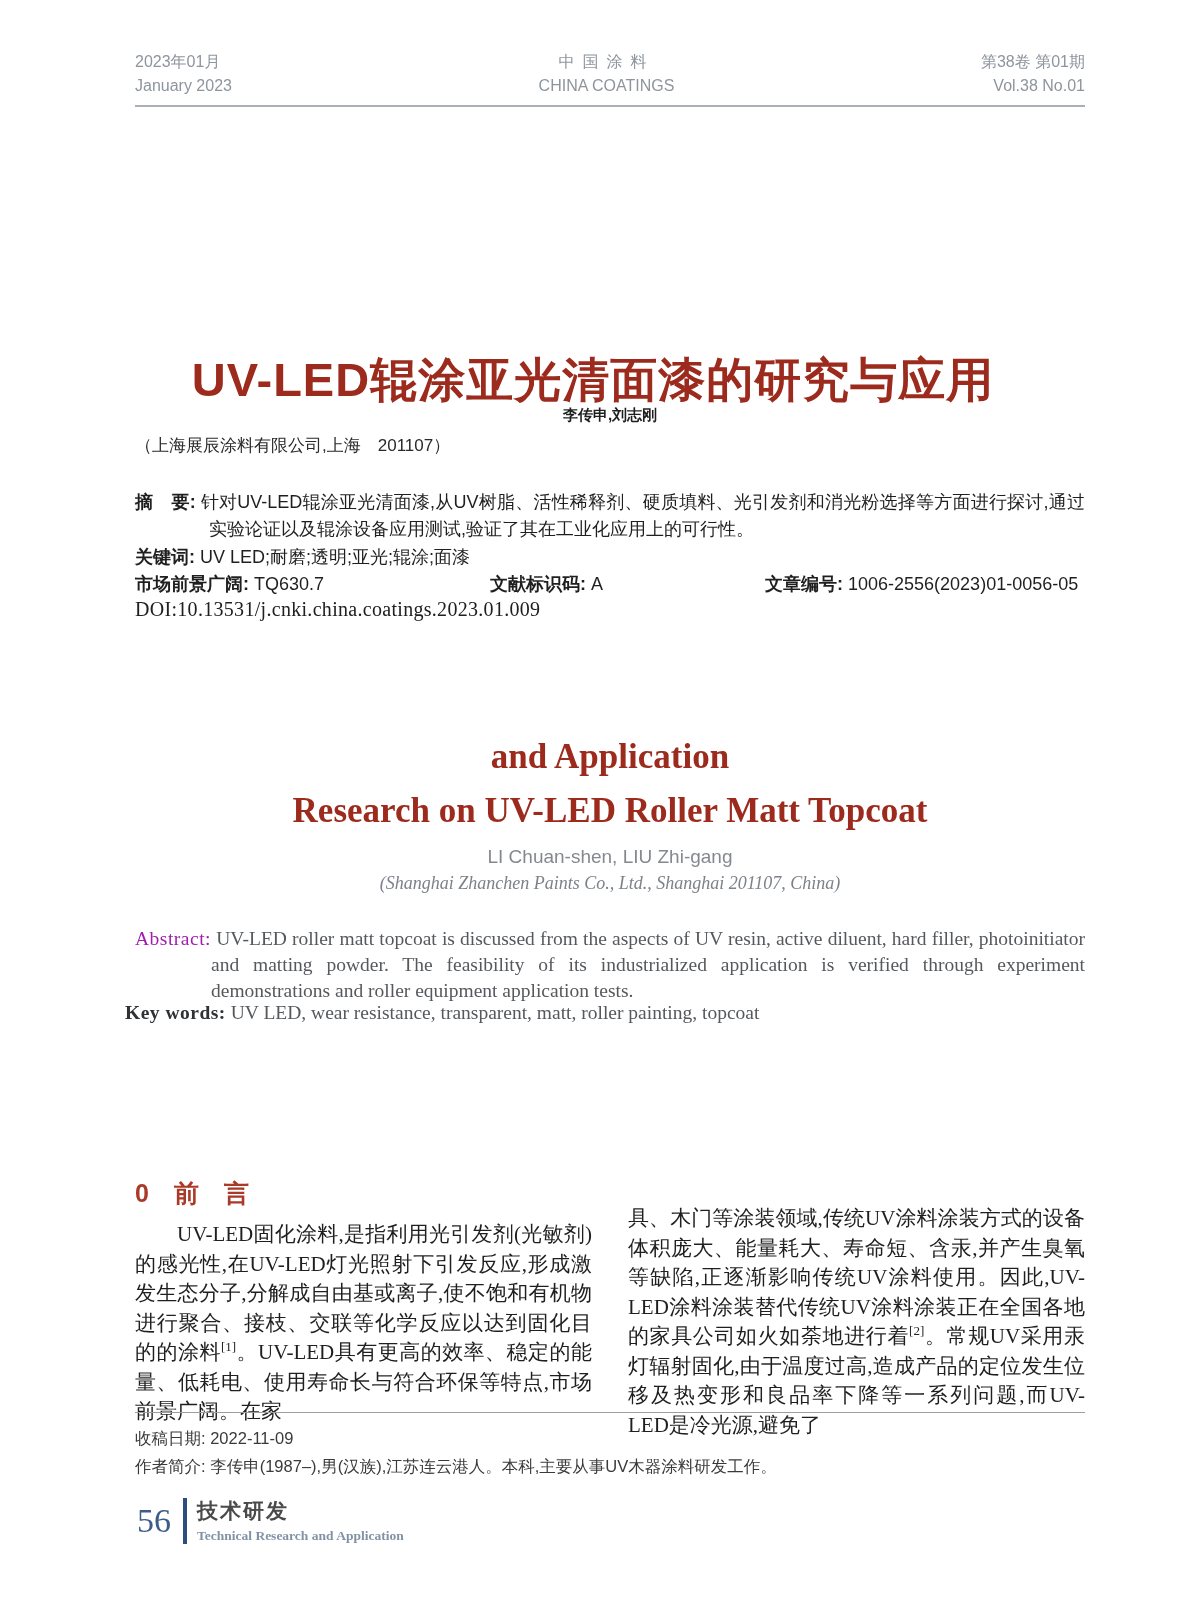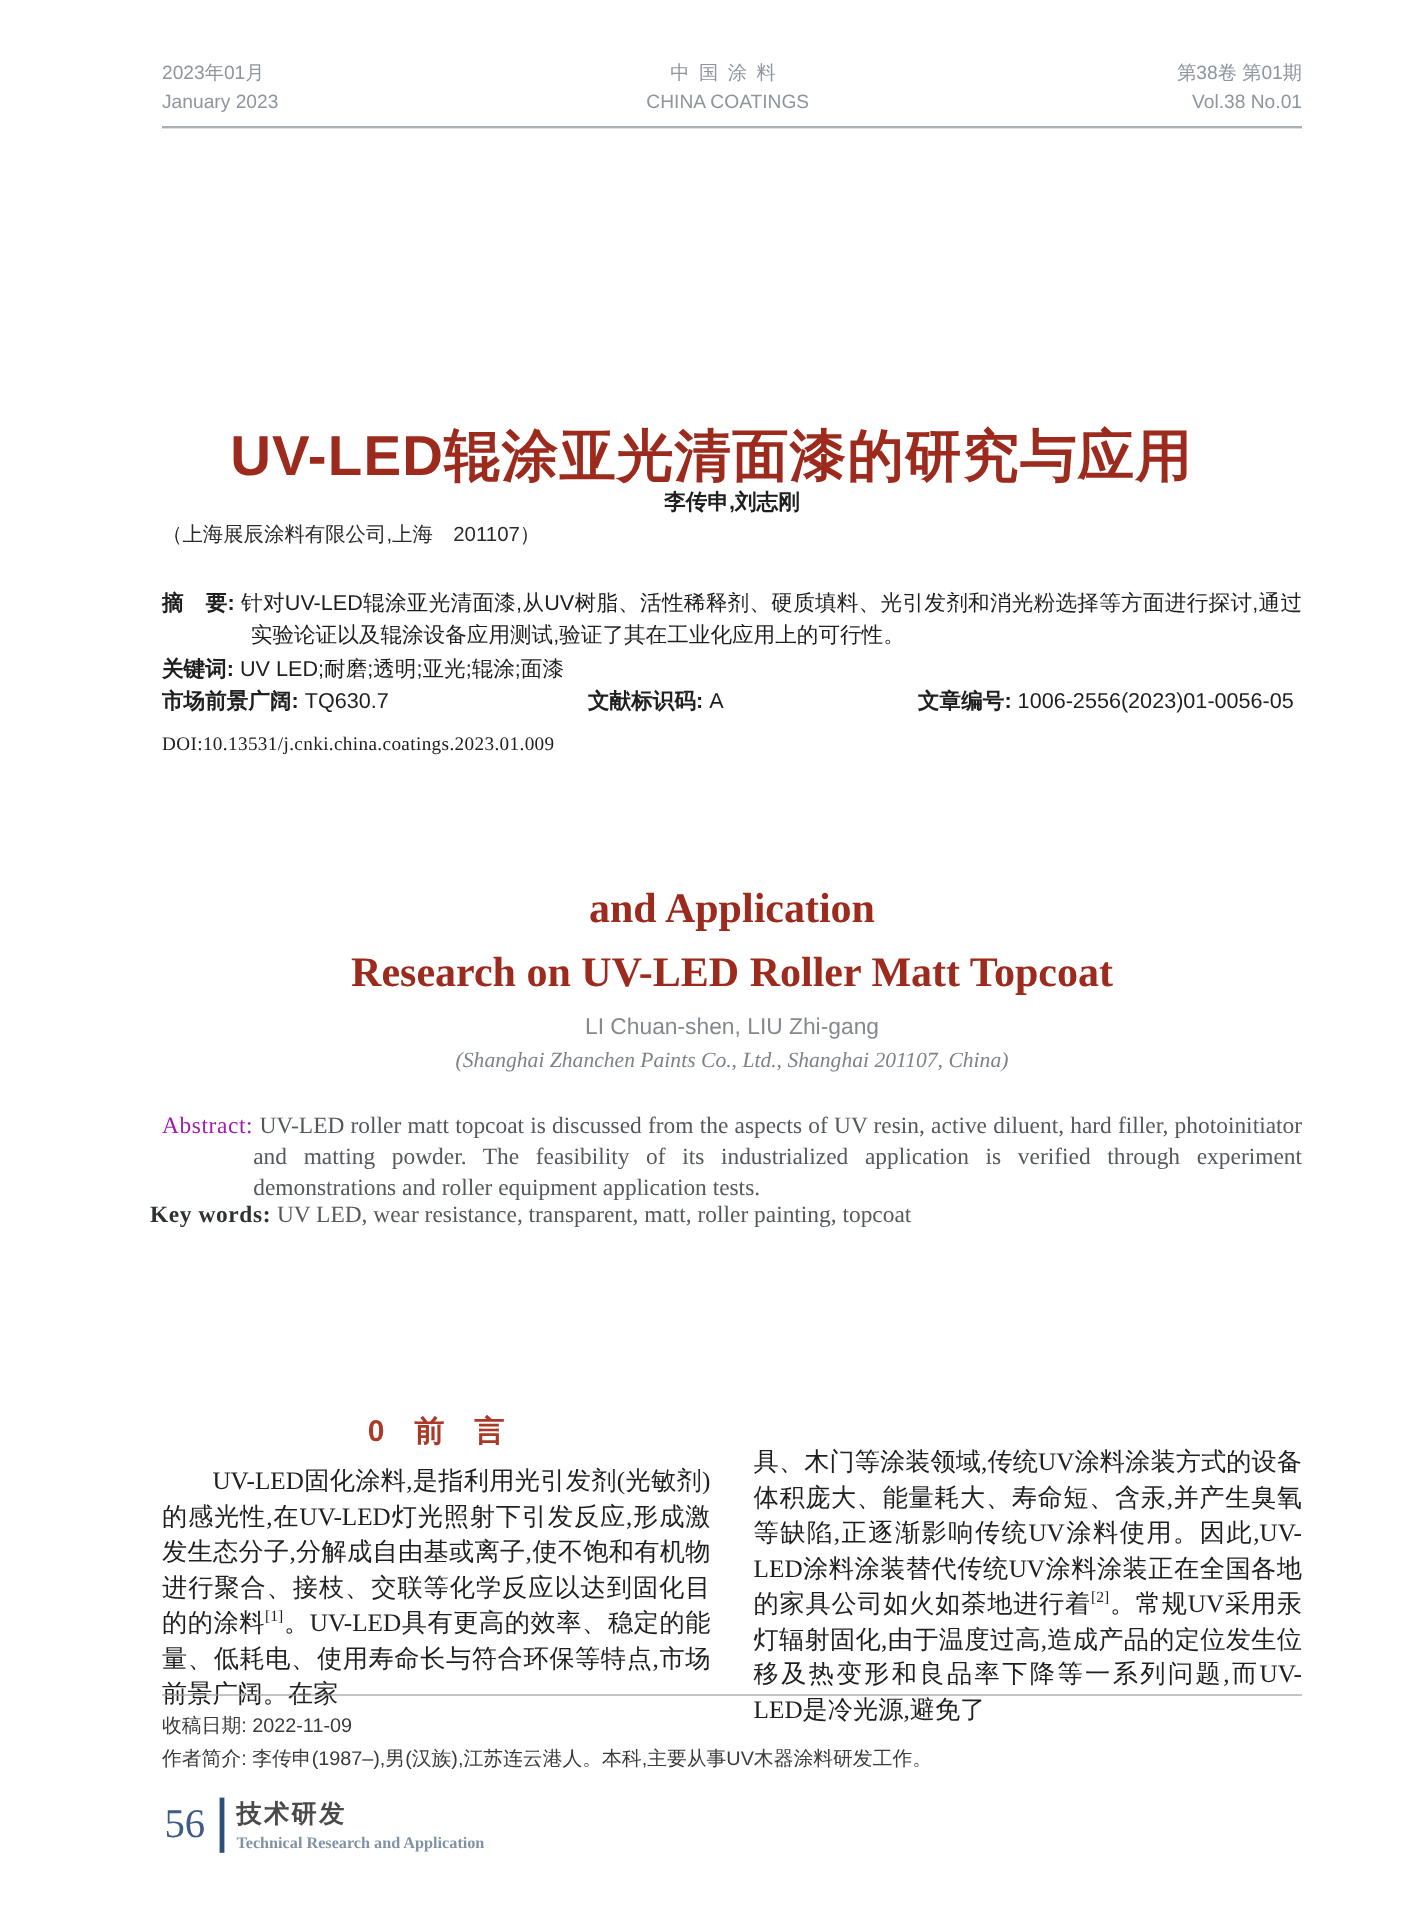--- a/index.html
+++ b/index.html
@@ -39,21 +39,21 @@
     position:absolute;top:318px;left:118px;width:950px;
     text-align:center;
     font-family:"Liberation Sans", sans-serif;
     font-weight:bold;font-size:47px;letter-spacing:1px;
     color:var(--title-red);
   }
   .authors-zh{
     position:absolute;top:406px;left:135px;width:950px;
     text-align:center;
     font-family:"Liberation Sans", sans-serif;
-    font-weight:bold;font-size:18px;color:#1f1f1f;
+    font-weight:bold;font-size:15px;color:#1f1f1f;
   }
   .affiliation-zh{
     position:absolute;top:434px;left:135px;width:950px;
     text-align:left;
     font-family:"Liberation Sans", sans-serif;
     font-size:17px;color:#2a2a2a;
   }
 
   
   .abstract-zh{
@@ -74,23 +74,23 @@
     position:absolute;top:572px;left:135px;width:950px;height:26px;
     font-family:"Liberation Sans", sans-serif;
     font-size:18px;color:#1f1f1f;
   }
   .clc-row .item{position:absolute;top:0;white-space:nowrap;}
   .clc-row .item .lbl{font-weight:bold;}
   .clc-row .i1{left:0;}
   .clc-row .i2{left:355px;}
   .clc-row .i3{left:630px;}
   .doi-line{
-    position:absolute;top:612px;left:135px;width:950px;
-    font-family:"Liberation Serif", serif;
-    font-size:16px;color:#202020;letter-spacing:0.3px;
+    position:absolute;top:598px;left:135px;width:950px;
+    font-family:"Liberation Serif", serif;
+    font-size:20px;color:#202020;letter-spacing:0.3px;
   }
 
   
   .title-en{
     position:absolute;top:730px;left:135px;width:950px;
     text-align:center;
     font-family:"Liberation Serif", serif;
     font-weight:bold;font-size:35px;line-height:54px;
     color:var(--title-red);
   }
@@ -125,21 +125,20 @@
   .body-cols{
     position:absolute;top:1178px;left:135px;width:950px;
     display:flex;gap:36px;
   }
   .col{width:457px;}
   .section-heading{
     font-family:"Liberation Sans", sans-serif;
     font-weight:bold;font-size:25px;line-height:30px;
     color:var(--heading-red);
     margin:0 0 12px 0;
-    text-align:center;
   }
   .body-par{
     margin:0;
     font-family:"Liberation Serif", serif;
     font-size:21px;line-height:29.5px;color:#1f1f1f;
     text-align:justify;
   }
   .indent{text-indent:2em;}
   .col-right .body-par{margin-top:26px;}
   sup.ref{font-size:0.62em;vertical-align:super;line-height:0;}

